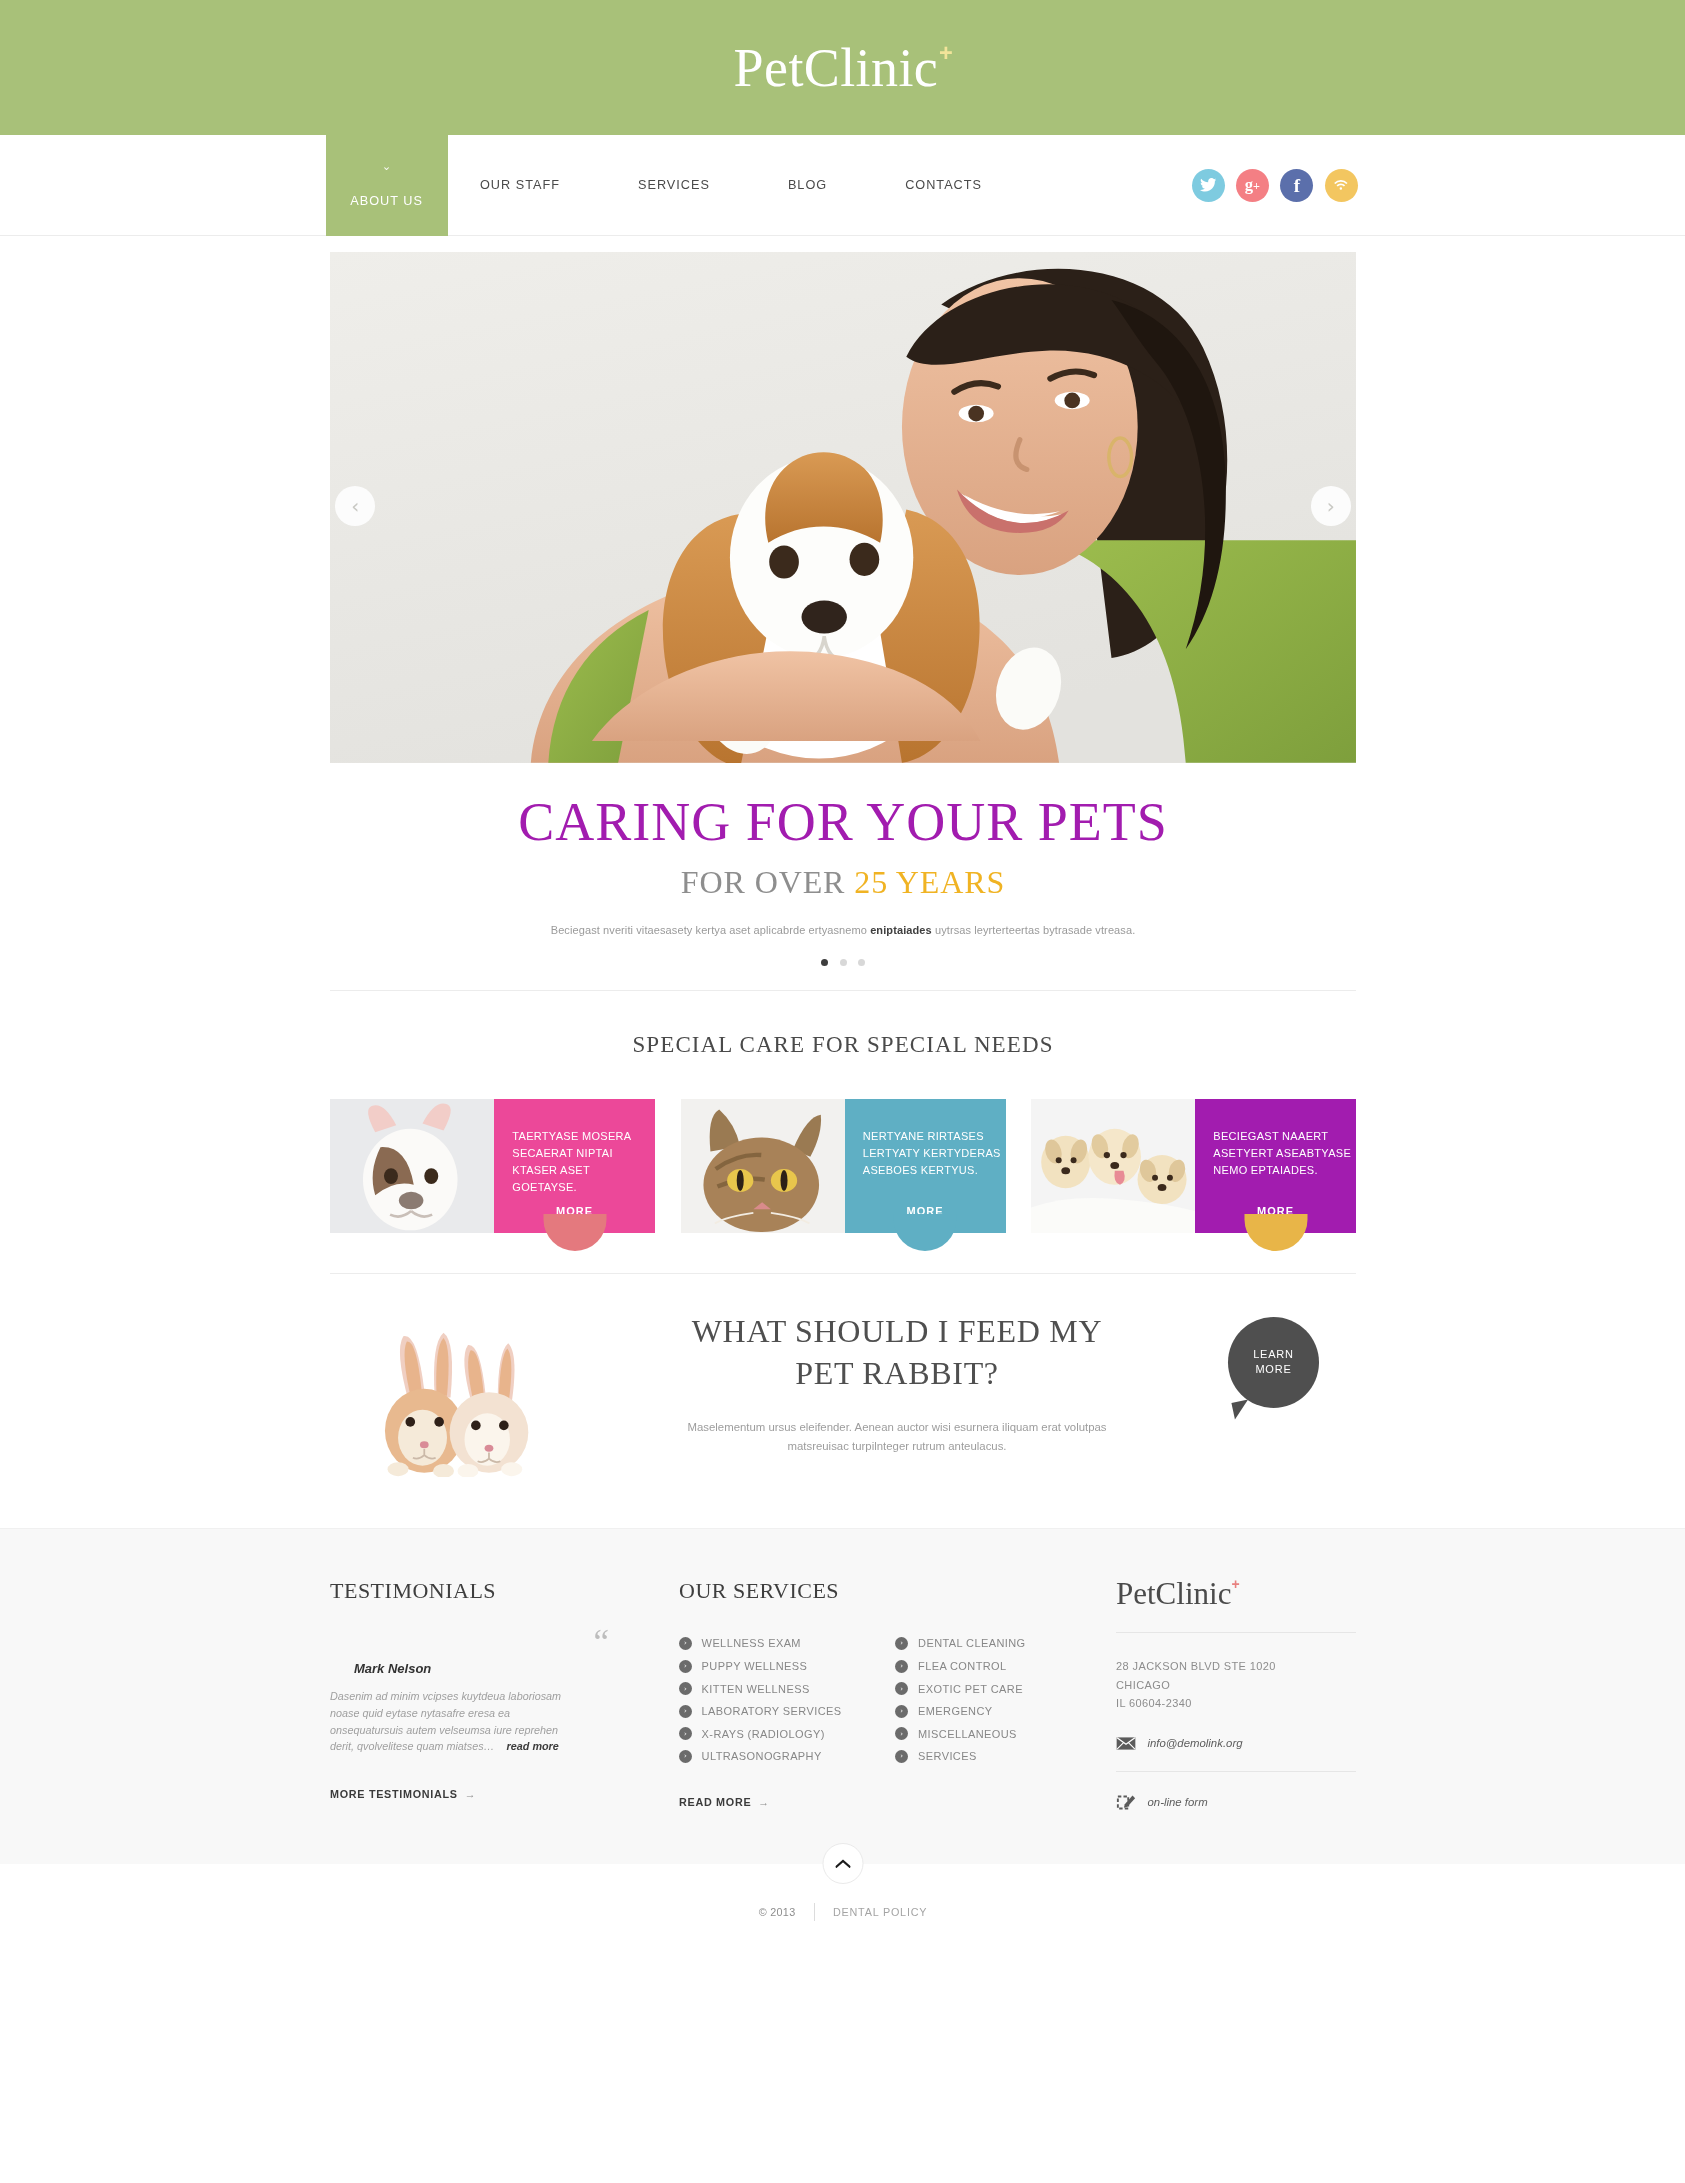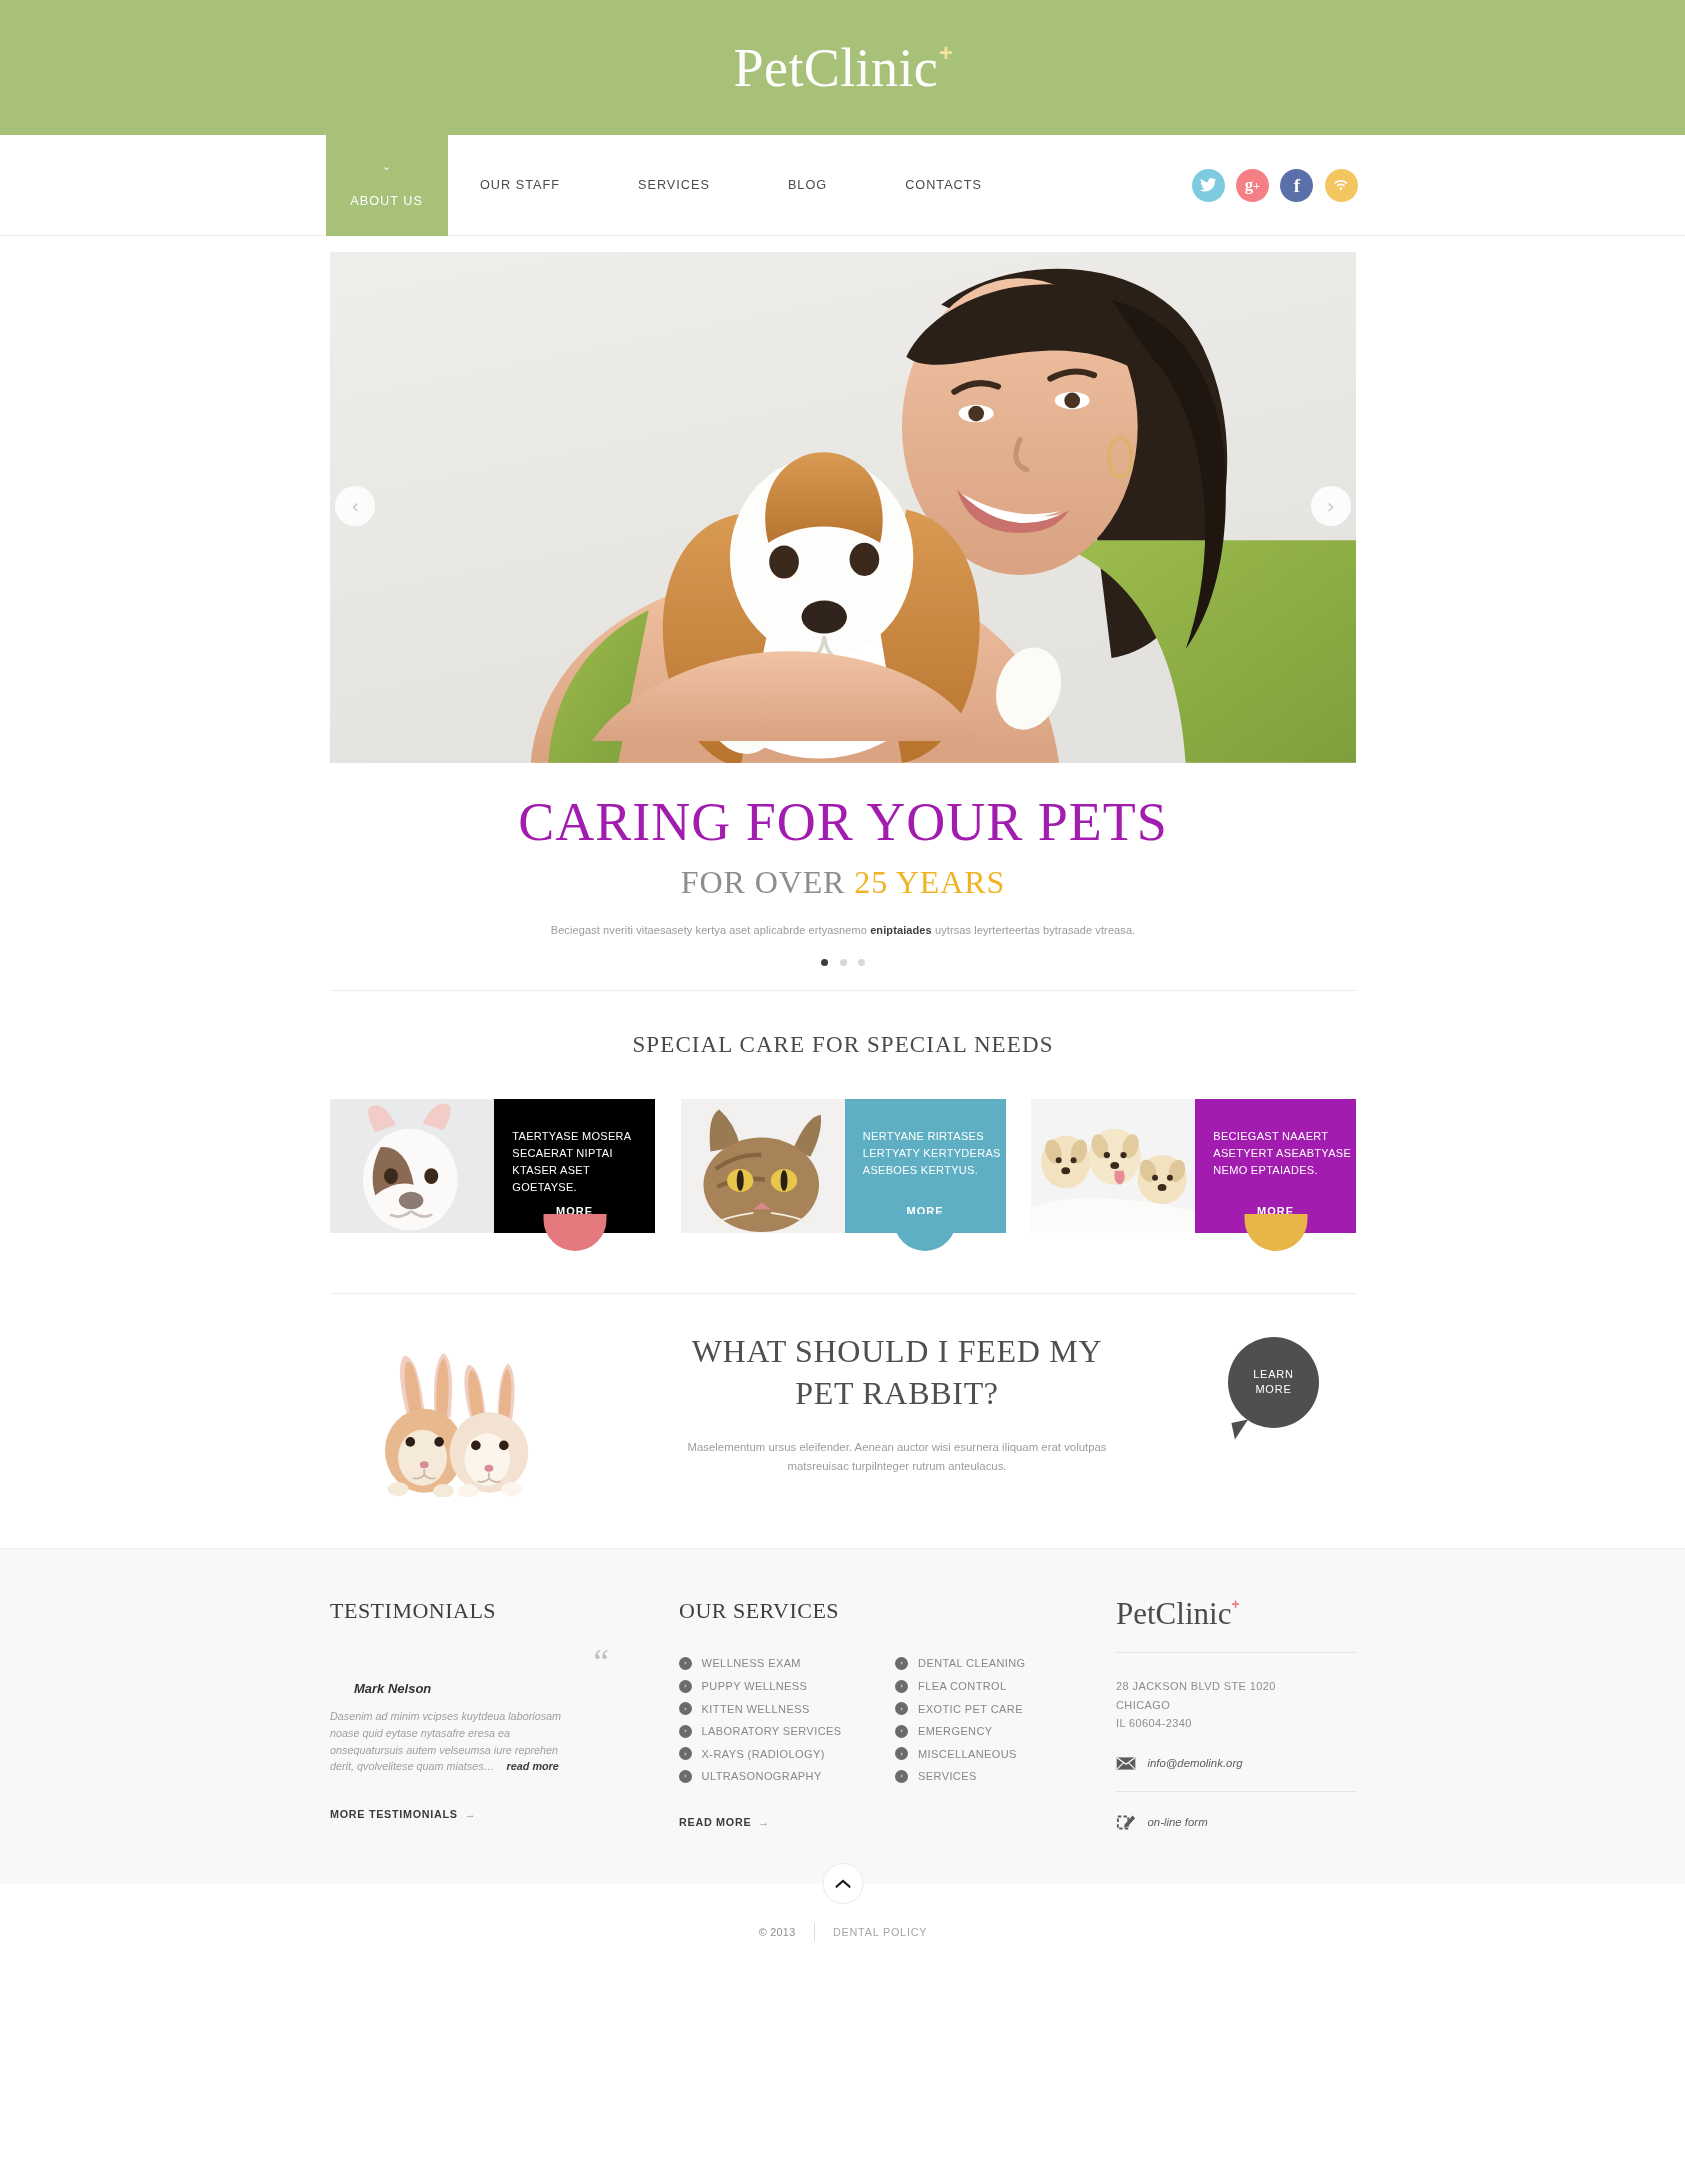--- a/index.html
+++ b/index.html
@@ -219,21 +219,21 @@
     left: 50%;
     transform: translateX(-50%);
     width: 63px;
     height: 37px;
     border-radius: 0 0 35px 35px;
   }
 
   
   .rabbit-sec {
     width: 1026px;
-    margin: 60px auto 0;
+    margin: 40px auto 0;
     border-top: 0.9px solid #ececec;
     padding-top: 36px;
     display: flex;
     align-items: flex-start;
     position: relative;
     padding-bottom: 51px;
     justify-content: flex-end;
   }
   .rabbit-img { width: 210px; height: 153px; position: relative; margin-left: 26px; margin-top: 14px; }
   .rabbit-mid { flex: 1; text-align: center; padding: 0 12.2px; }
@@ -543,21 +543,21 @@
           <path d="M52 38 q-14-26 -4-30 q14-5 28 22z" fill="#f2cdc8"></path>
           <path d="M130 36 q14-26 4-30 q-14-5 -28 22z" fill="#f2cdc8"></path>
           <ellipse cx="92" cy="92" rx="54" ry="58" fill="#fbfaf8"></ellipse>
           <path d="M58 55 q-14 28 -6 55 q22-18 44-12 q-8-45 -38-43z" fill="#8a6a52"></path>
           <ellipse cx="70" cy="88" rx="8" ry="9" fill="#3b2a1c"></ellipse>
           <ellipse cx="116" cy="88" rx="8" ry="9" fill="#3b2a1c"></ellipse>
           <ellipse cx="93" cy="116" rx="14" ry="10" fill="#8b7b72"></ellipse>
           <path d="M93 128 q-12 10 -24 4 M93 128 q12 10 24 4" stroke="#c9bfb8" stroke-width="3" fill="none"></path>
         </svg>
       </div>
-      <div class="card-body" style="background:#000000">
+      <div class="card-body" style="background:#ec4899">
         <div class="card-txt">TAERTYASE MOSERA SECAERAT NIPTAI KTASER ASET GOETAYSE.</div>
         <div class="card-more">MORE</div>
         <div class="card-tab" style="background:#e4797e"></div>
       </div>
     </div>
 
     <div class="card">
       <div class="card-img">
         <svg viewBox="0 0 188 153" preserveAspectRatio="xMidYMid slice" width="164" height="134">
           <rect width="188" height="153" fill="#f2f1ef"></rect>

